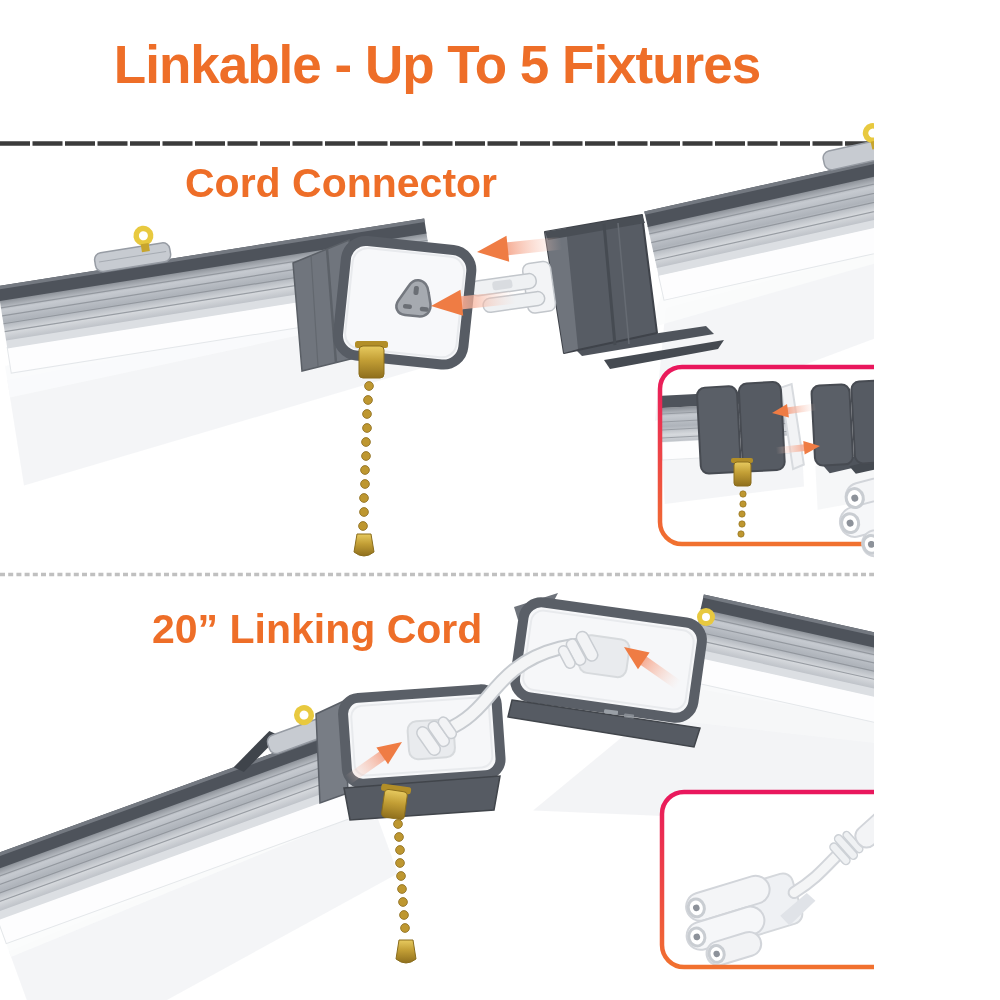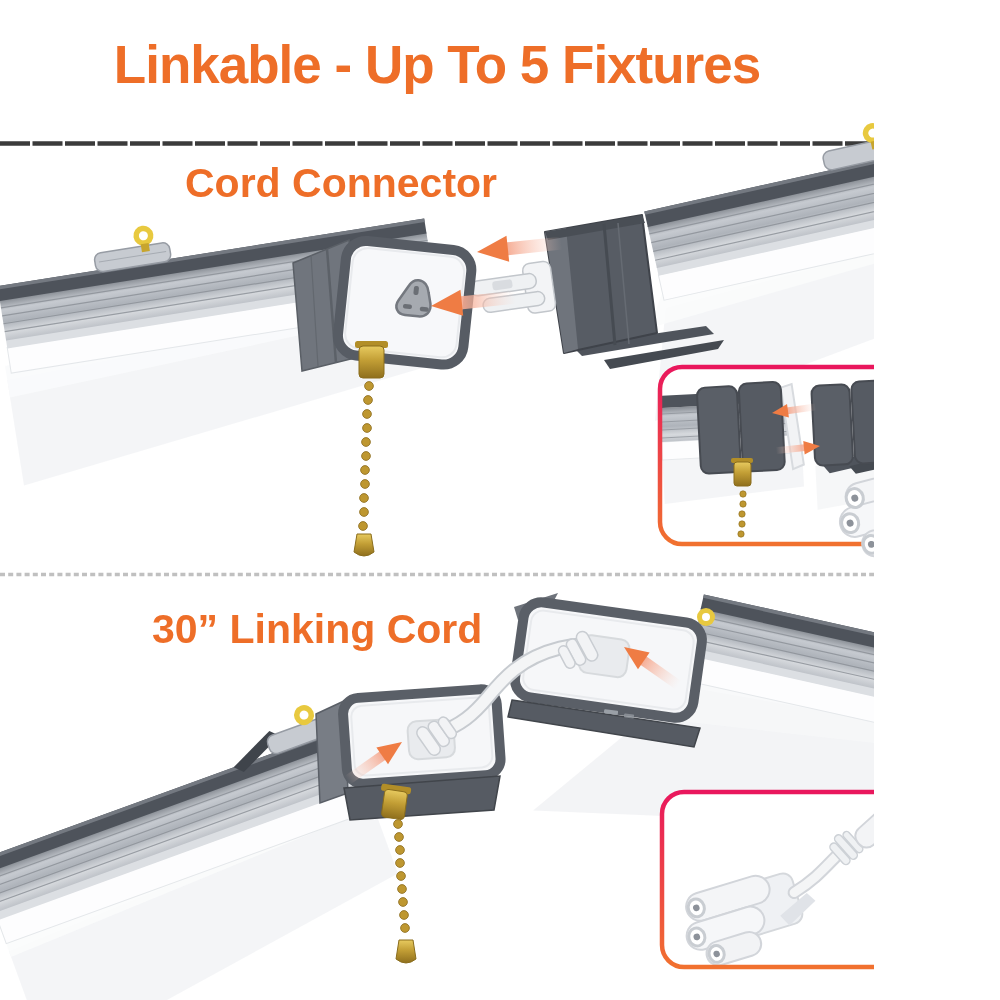--- a/index.html
+++ b/index.html
@@ -316,15 +316,15 @@
       <rect x="176" y="-44" width="7" height="26" rx="3.5" fill="#EFF1F3" stroke="#CDD1D6" stroke-width="1.5"></rect>
     </g>
     <rect x="182" y="-52" width="42" height="22" rx="10" fill="#F3F4F6" stroke="#D2D5DA" stroke-width="2" transform="rotate(-25 203 -41)"></rect>
   </g>
   <rect x="662" y="792" width="280" height="175" rx="22" fill="none" stroke="url(#borderG)" stroke-width="4.5"></rect>
 </g>
 </svg>
 
 <div class="ovl title">Linkable - Up To 5 Fixtures</div>
 <div class="ovl lbl-short">Cord Connector</div>
-<div class="ovl lbl-cord">30” Linking Cord</div>
+<div class="ovl lbl-cord">20” Linking Cord</div>
 
 </div>
 
 </body></html>

